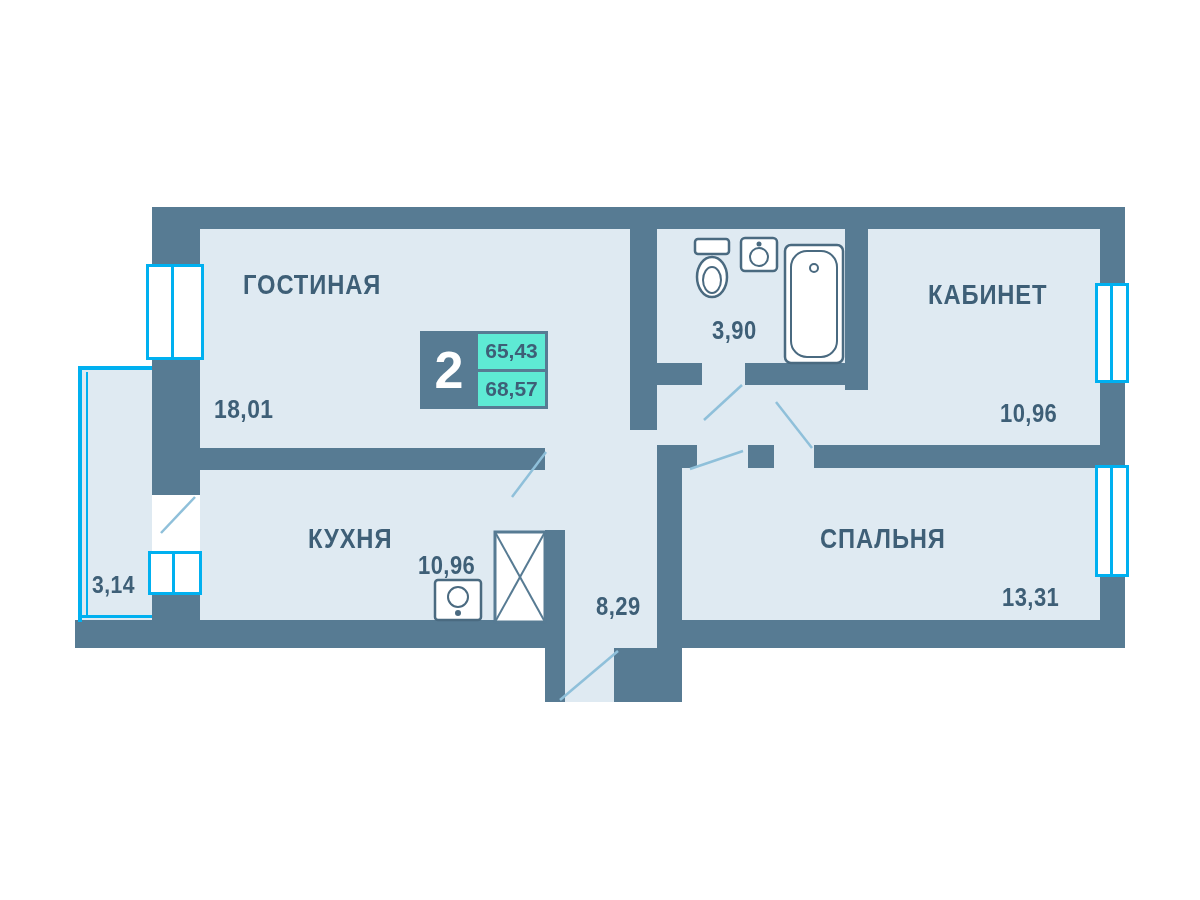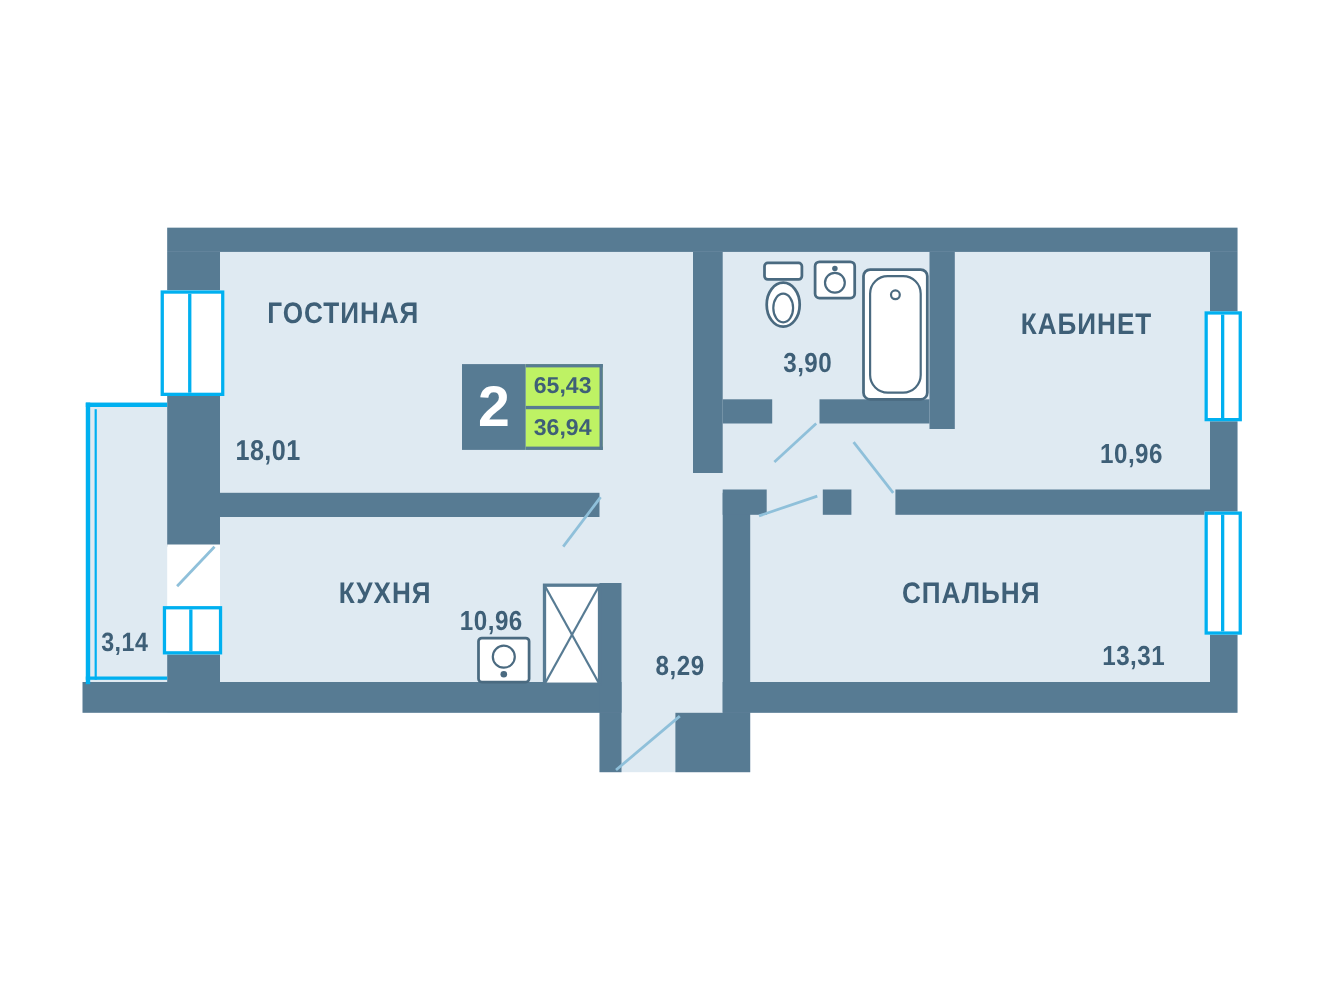--- a/index.html
+++ b/index.html
@@ -17,21 +17,21 @@
   svg.overlay { position:absolute; left:0; top:0; z-index:5; pointer-events:none; }
   .door   { stroke:var(--door); stroke-width:2.5; }
   .shaft  { fill:#fff; stroke:var(--wall); stroke-width:3; }
   .shaftx { stroke:var(--wall); stroke-width:2; }
   .fx  { fill:#fff;  stroke:var(--fixture); stroke-width:2.5; }
   .fxo { fill:none;  stroke:var(--fixture); stroke-width:2; }
   .fxd { fill:var(--fixture); }
   .stamp { position:absolute; left:420px; top:331px; width:128px; height:78px; display:flex; z-index:7; }
   .stamp-left { width:58px; background:var(--wall); color:#fff; font-size:52px; font-weight:bold;
                 display:flex; align-items:center; justify-content:center; }
-  .stamp-right { flex:1; background:#bef264; border:3px solid var(--wall); border-left:none;
+  .stamp-right { flex:1; background:#5eead4; border:3px solid var(--wall); border-left:none;
                  display:flex; flex-direction:column; }
   .stamp-cell { flex:1; display:flex; align-items:center; justify-content:center;
                 font-size:21px; font-weight:bold; color:var(--ink); }
   .stamp-cell.top { border-bottom:3px solid var(--wall); }
   .wm { position:absolute; left:893px; top:733px; font-size:58px; font-weight:bold;
         color:var(--watermark); letter-spacing:12px; opacity:.85; z-index:8; }
 </style>
 </head>
 <body>
 
@@ -121,18 +121,18 @@
   <div class="lbl num" style="left:418px;top:551px;font-size:25px">10,96</div>
   <div class="lbl num" style="left:596px;top:592px;font-size:25px">8,29</div>
   <div class="lbl" style="left:820px;top:524px;font-size:27px">СПАЛЬНЯ</div>
   <div class="lbl num" style="left:1002px;top:583px;font-size:25px">13,31</div>
   <div class="lbl num" style="left:92px;top:571px;font-size:24px">3,14</div>
 
   <div class="stamp">
     <div class="stamp-left">2</div>
     <div class="stamp-right">
       <div class="stamp-cell top">65,43</div>
-      <div class="stamp-cell">36,94</div>
+      <div class="stamp-cell">68,57</div>
     </div>
   </div>
 
 
 </div>
 
 </body></html>

